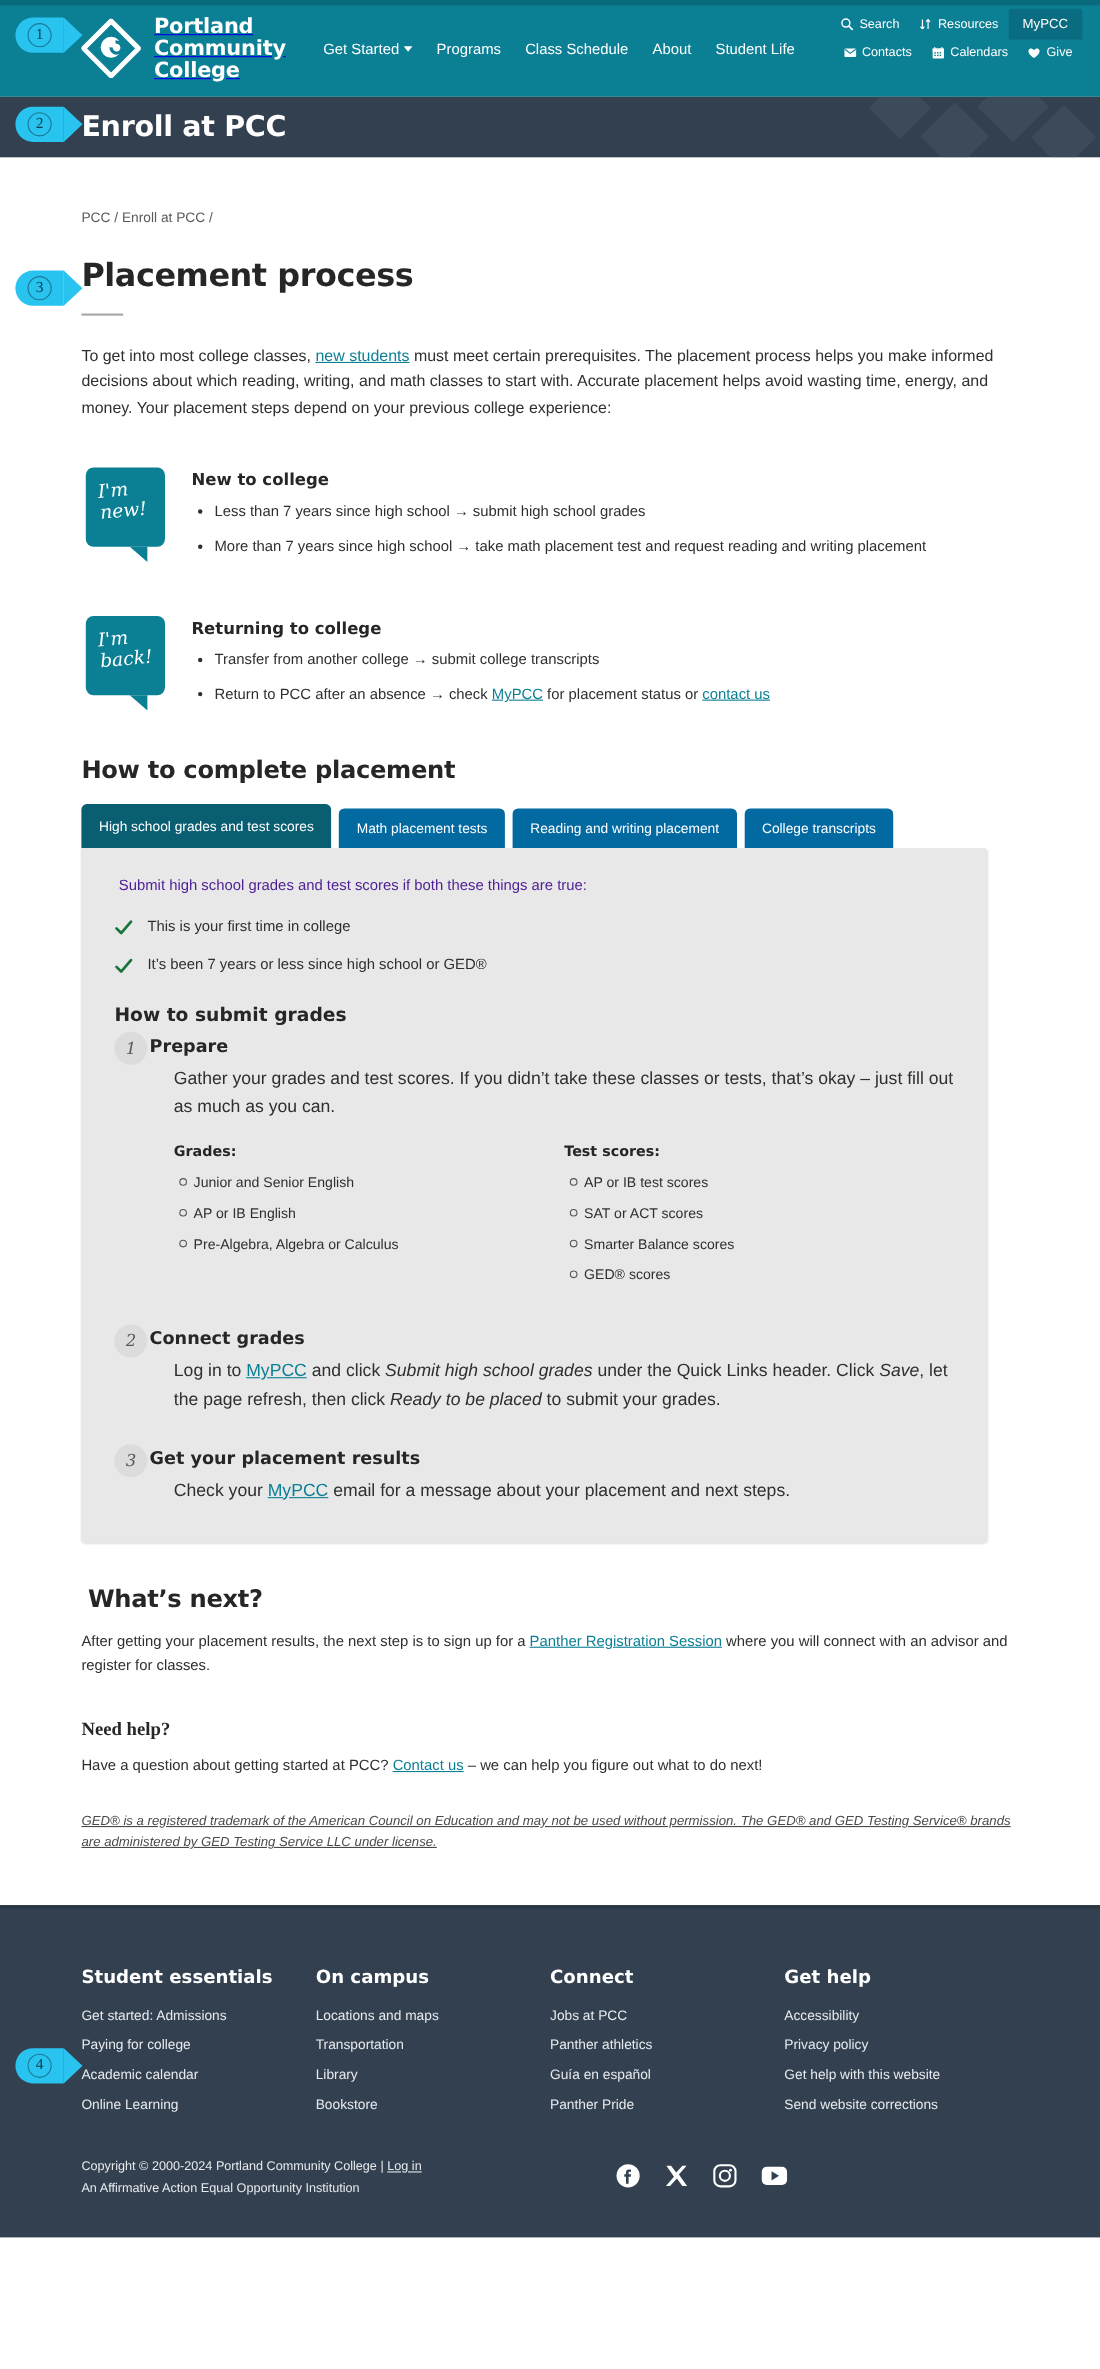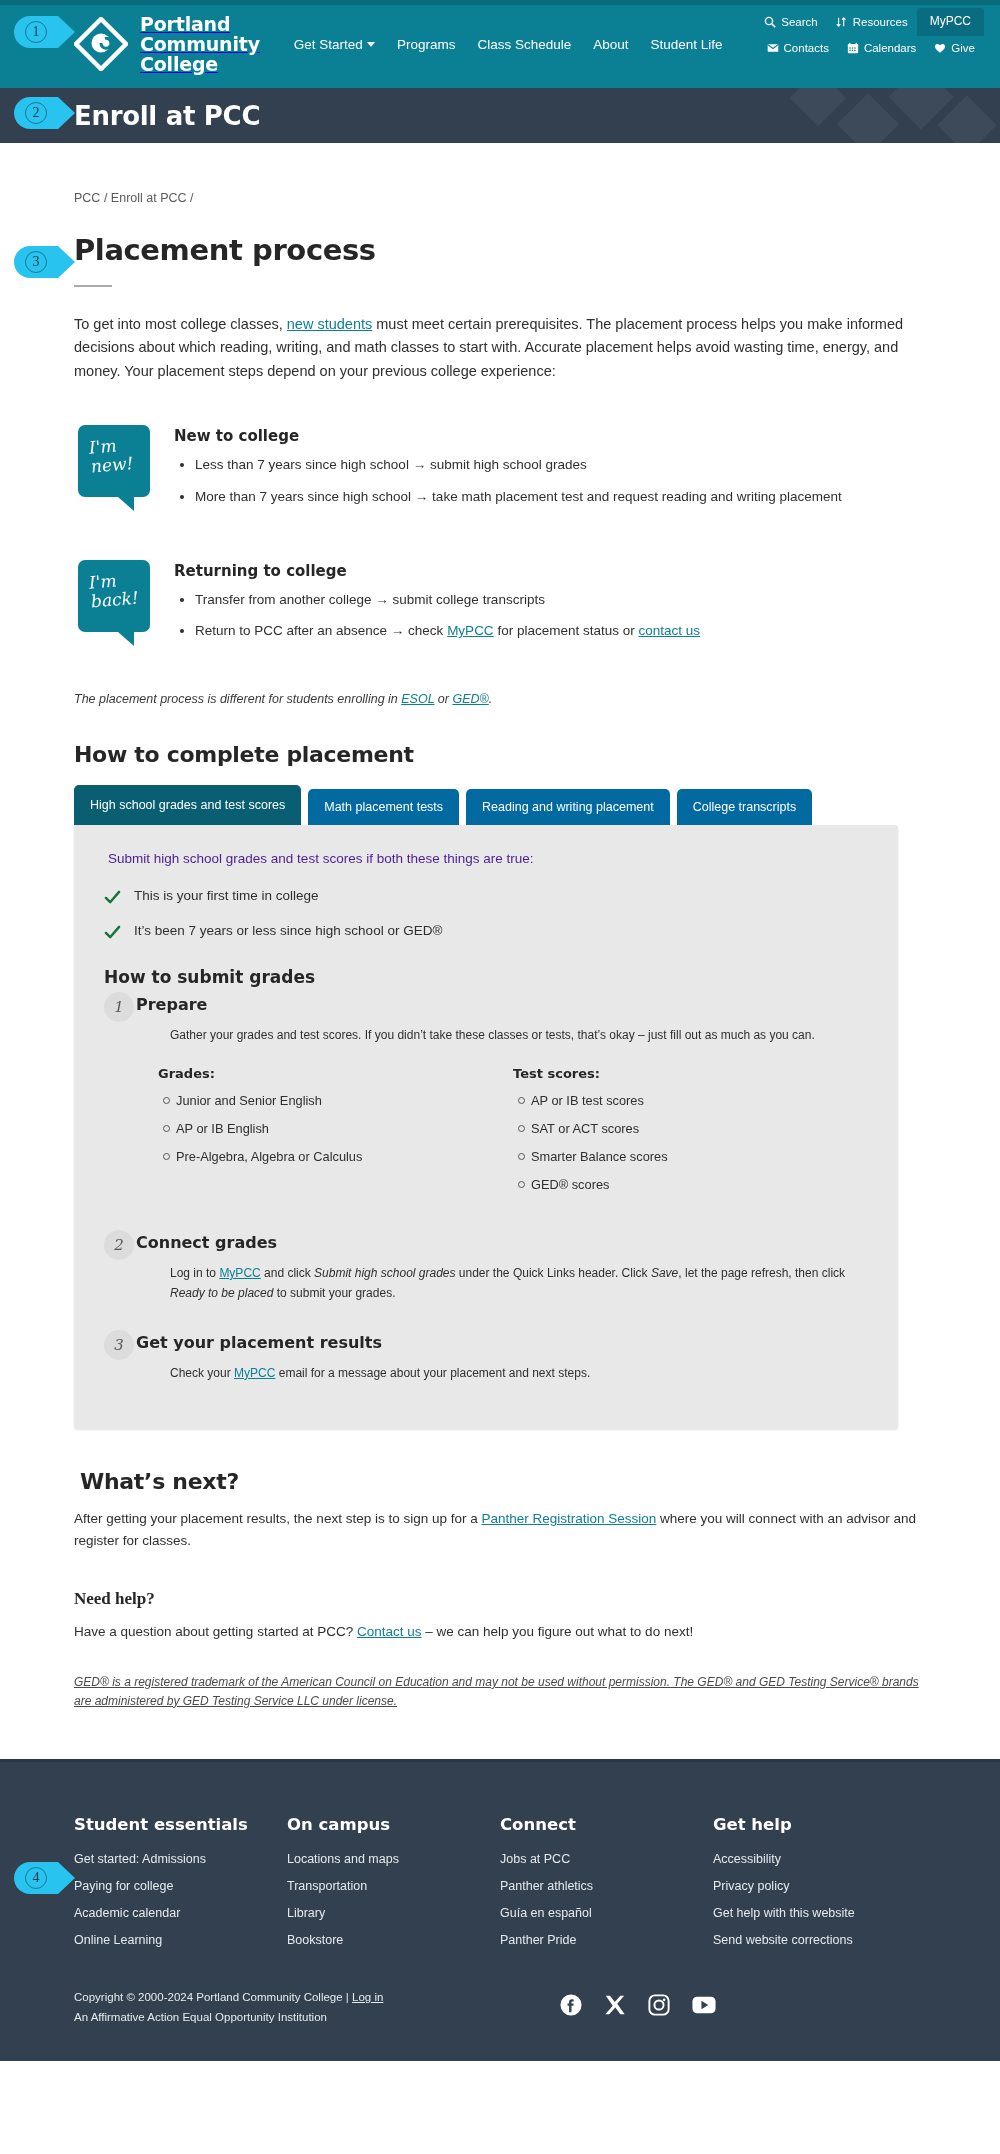--- a/index.html
+++ b/index.html
@@ -228,21 +228,21 @@
     width: 30px; height: 30px; border-radius: 50%;
     background: #dcdcdc; color: #585858;
     font-family: "DejaVu Serif", serif; font-style: italic;
     font-size: 15px;
     display:flex; align-items:center; justify-content:center;
   }
   .step-title {
     font-size: 16px; font-weight: bold; color:#262626; margin-left: 4px;
     font-family:"DejaVu Sans", sans-serif;
   }
-  .step-body { font-size: 12px; line-height: 1.6; color:#2f2f2f; padding-left: 26px; margin:12px; }
+  .step-body { font-size: 16px; line-height: 1.6; color:#2f2f2f; padding-left: 26px; margin:0; }
   .step-body em { font-style: italic; }
   .cols { display: flex; gap: 0; padding-left: 26px; margin-top: 20px; }
   .col { flex: 1; }
   .col h4 { margin: 0 0 10px 0; font-size: 13px; font-weight: bold; color:#262626;
     font-family:"DejaVu Sans", sans-serif;}
   .col ul { margin:0; padding-left: 18px; list-style: none; }
   .col li { font-size: 12.8px; line-height: 1.5; margin-bottom: 9px; position: relative; color:#2f2f2f;}
   .col li:before {
     content:""; position:absolute; left:-13px; top: 6px;
     width:5px;height:5px;border-radius:50%;border:1px solid #555;
@@ -434,21 +434,20 @@
       </div>
       <div class="bubble-body">
         <h3>Returning to college</h3>
         <ul>
           <li>Transfer from another college  →  submit college transcripts</li>
           <li><span>Return to PCC after an absence  →  check </span><a class="link" href="#">MyPCC</a><span> for placement status or </span><a class="link" href="#">contact us</a></li>
         </ul>
       </div>
     </div>
 
-    <p class="note-italic"><span>The placement process is different for students enrolling in </span><a class="link" href="#">ESOL</a><span> or </span><a class="link" href="#">GED®</a><span>.</span></p>
 
     <h2 class="section">How to complete placement</h2>
 
     <div class="tabs">
       <div class="tab active">High school grades and test scores</div>
       <div class="tab">Math placement tests</div>
       <div class="tab">Reading and writing placement</div>
       <div class="tab">College transcripts</div>
     </div>
 

